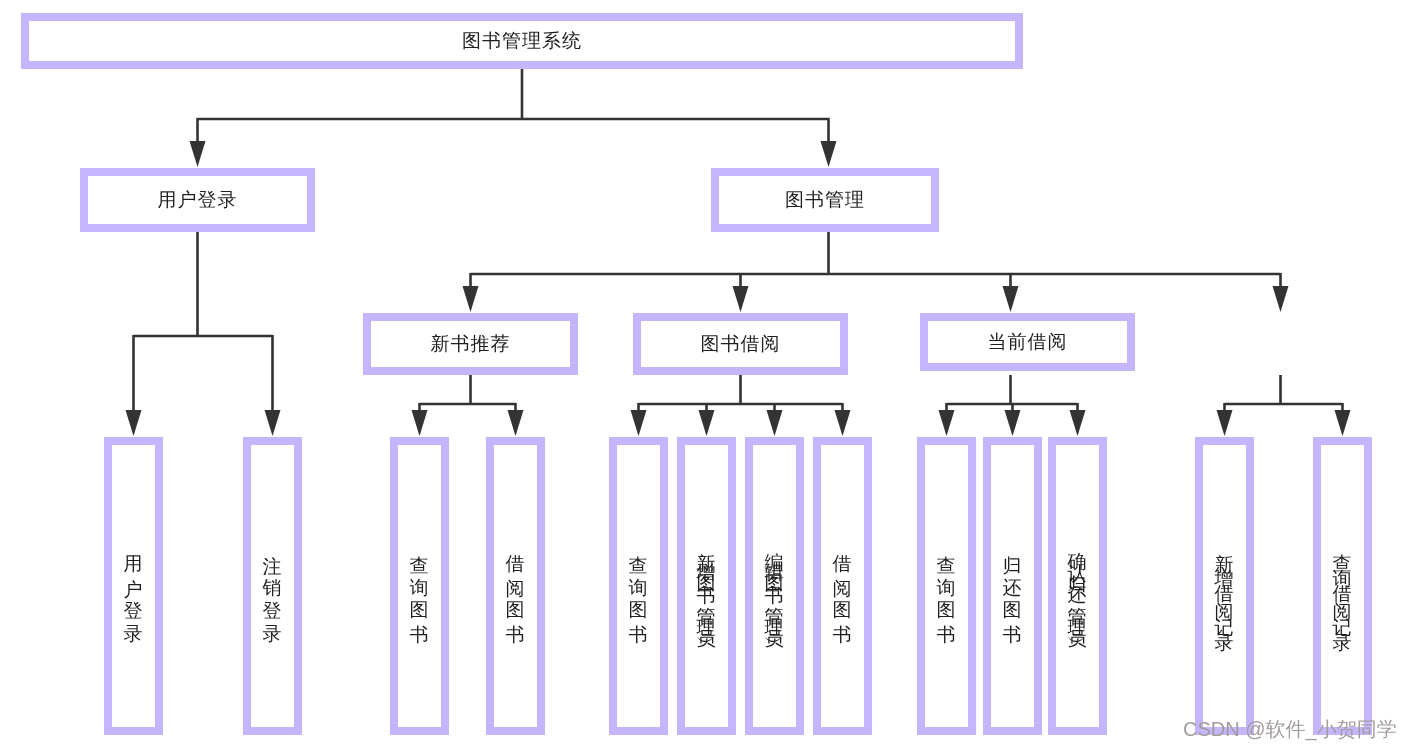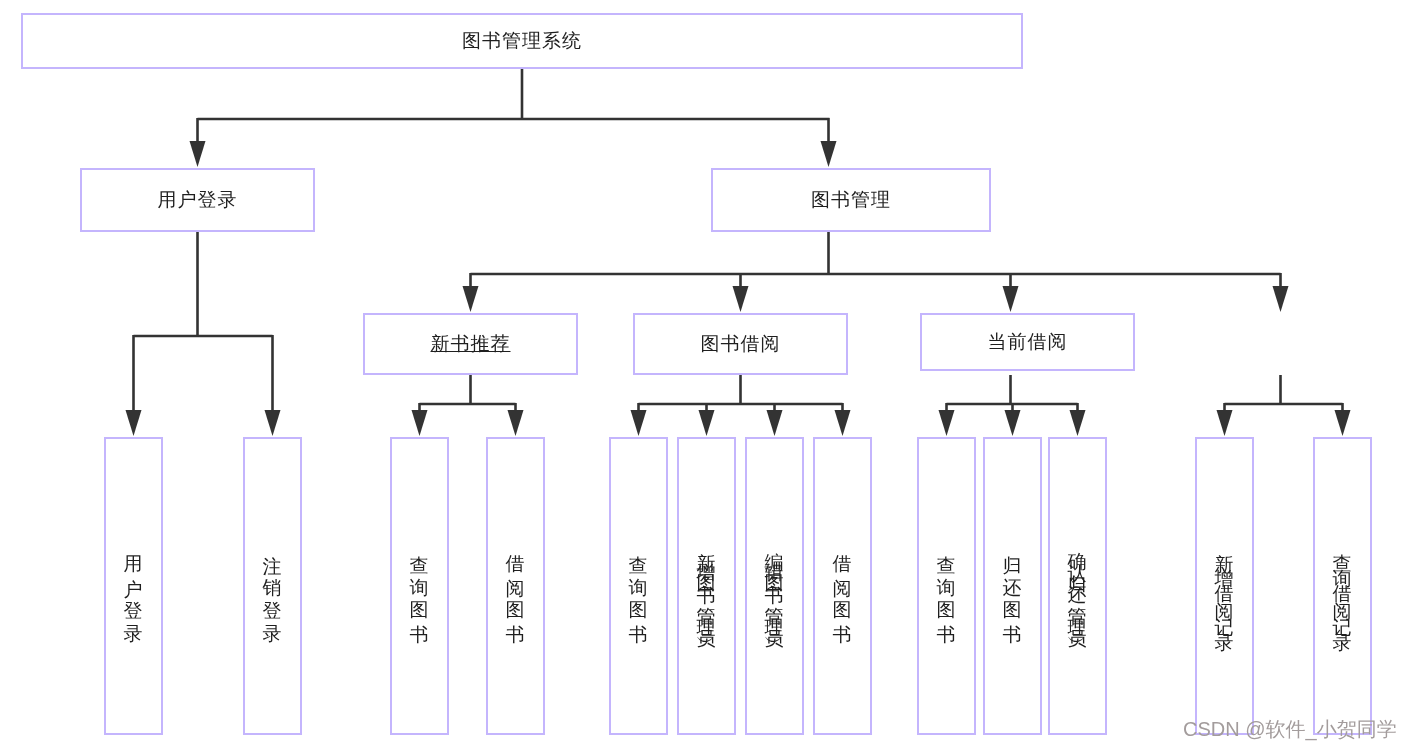--- a/index.html
+++ b/index.html
@@ -18,21 +18,21 @@
   .connectors {
     position: absolute;
     left: 0; top: 0;
     width: 1405px;
     height: 747px;
     z-index: 1;
   }
   .node {
     position: absolute;
     box-sizing: border-box;
-    border: 2px solid #c4b5fd;
+    border: 8px solid #c4b5fd;
     background: #ffffff;
     display: flex;
     align-items: center;
     justify-content: center;
     color: #1f1f1f;
     z-index: 2;
   }
   .node.hbox {
     font-size: 19px;
     letter-spacing: 1px;
@@ -49,22 +49,22 @@
     line-height: 1;
     white-space: nowrap;
   }
   .ls4 { letter-spacing: 23px; }
   .ls6 { letter-spacing: 16px; }
   .ls9 { letter-spacing: 11px; }
 
   
   #node-root   { left: 21px;  top: 13px;  width: 1002px; height: 56px; }
   #node-login  { left: 80px;  top: 168px; width: 235px;  height: 64px; }
-  #node-mgmt   { left: 711px; top: 168px; width: 280px;  height: 64px; }
-  #node-newbook { left: 363px;  top: 313px; width: 215px; height: 62px; text-decoration: underline; }
+  #node-mgmt   { left: 711px; top: 168px; width: 228px;  height: 64px; }
+  #node-newbook { left: 363px;  top: 313px; width: 215px; height: 62px; }
   #node-borrow  { left: 633px;  top: 313px; width: 215px; height: 62px; }
   #node-current { left: 903px;  top: 313px; width: 215px; height: 58px; margin-left: 17px; }
   #node-records { left: 1173px; top: 313px; width: 215px; height: 62px; }
 
   
   #leaf-user-login      { left: 104px; }
   #leaf-logout          { left: 243px; }
   #leaf-query-1         { left: 390px; }
   #leaf-borrow-1        { left: 486px; }
   #leaf-query-2         { left: 609px; }

